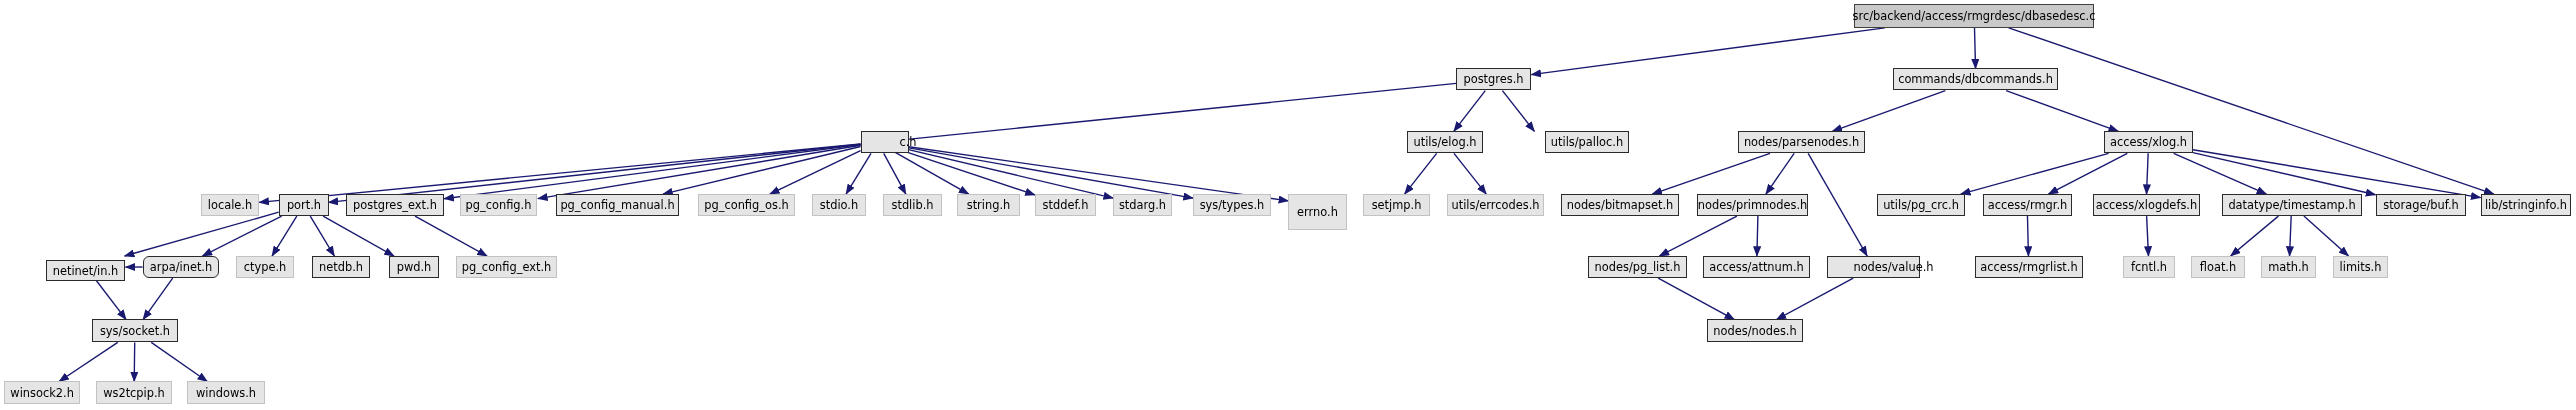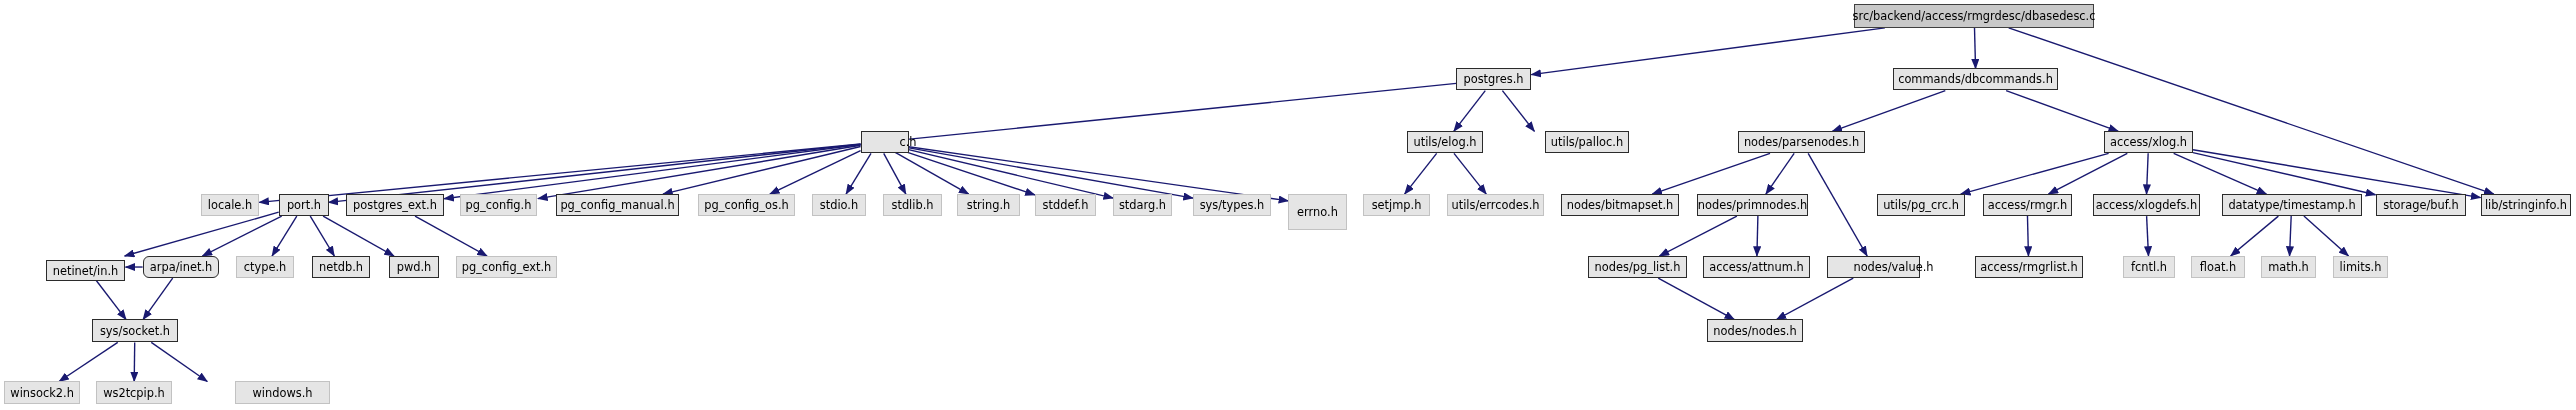--- a/index.html
+++ b/index.html
@@ -134,16 +134,16 @@
       <div class="node" style="left: 1827px; top: 256px; width: 93px; height: 22px; padding-left: 40px;">nodes/value.h</div>
       <div class="node" style="left: 1975px; top: 256px; width: 108px; height: 22px;">access/rmgrlist.h</div>
       <div class="node leaf" style="left: 2123px; top: 256px; width: 52px; height: 22px;">fcntl.h</div>
       <div class="node leaf" style="left: 2191px; top: 256px; width: 54px; height: 22px;">float.h</div>
       <div class="node leaf" style="left: 2261px; top: 256px; width: 55px; height: 22px;">math.h</div>
       <div class="node leaf" style="left: 2333px; top: 256px; width: 55px; height: 22px;">limits.h</div>
       <div class="node" style="left: 92px; top: 319px; width: 86px; height: 23px;">sys/socket.h</div>
       <div class="node" style="left: 1707px; top: 319px; width: 96px; height: 23px;">nodes/nodes.h</div>
       <div class="node leaf" style="left: 4.1px; top: 381px; width: 76px; height: 23px;">winsock2.h</div>
       <div class="node leaf" style="left: 96px; top: 381px; width: 76px; height: 23px; text-align: right;">ws2tcpip.h</div>
-      <div class="node leaf" style="left: 187px; top: 381px; width: 95px; height: 23px; margin-left: 48px;">windows.h</div>
+      <div class="node leaf" style="left: 187px; top: 381px; width: 78px; height: 23px;">windows.h</div>
     </div>
 </div>
 
 
 </body></html>

